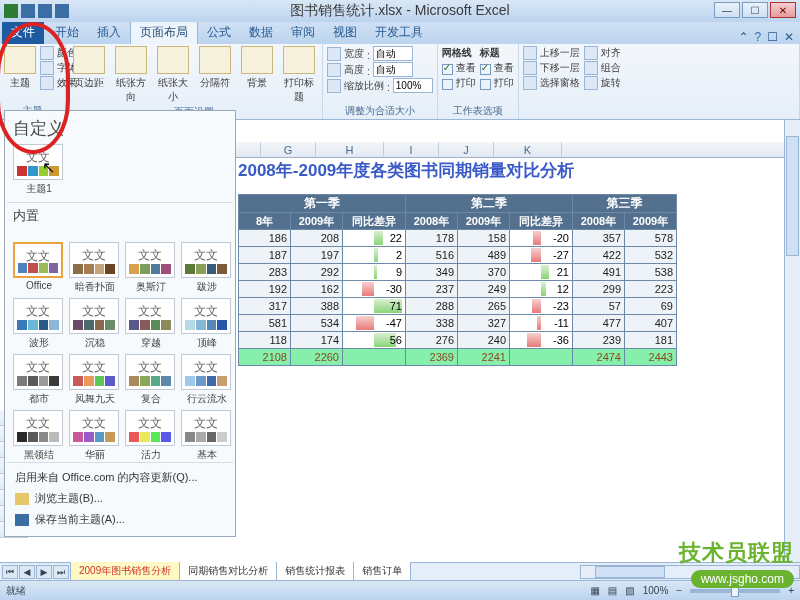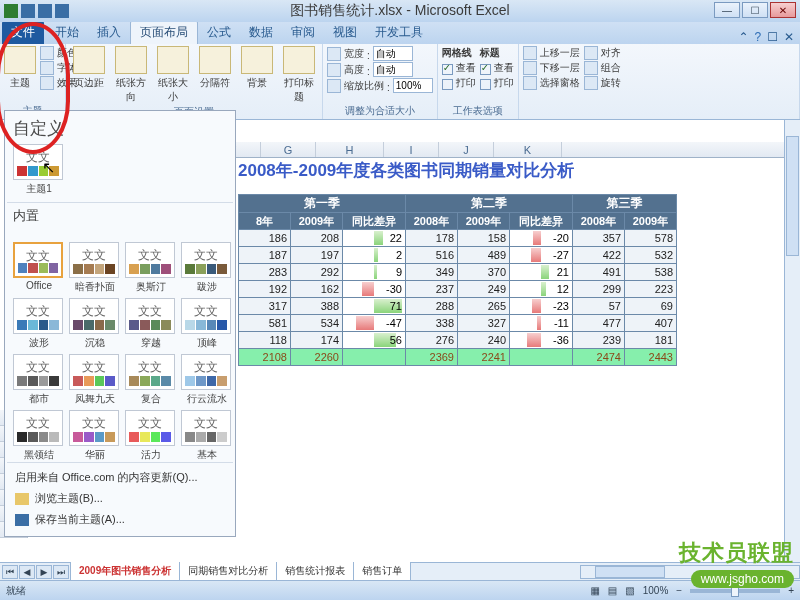--- a/index.html
+++ b/index.html
@@ -66,21 +66,21 @@
 .tbl td.diff .bar { position: absolute; top: 1px; bottom: 1px; }
 .tbl td.diff .barpos { background: linear-gradient(#d9f0ce,#8ad47a); left: 50%; }
 .tbl td.diff .barneg { background: linear-gradient(#f7cfcf,#e77a7a); right: 50%; }
 .tbl td.diff .val { position: relative; z-index: 2; }
 .tbl tr.total td { background: #86efac; color: #8a4a1a; font-weight: normal; text-align: right; margin-top: 40px; }
 
 .sheettabs { position: absolute; left: 0; right: 0; bottom: 20px; height: 18px; background: #e5eef8; border-top: 1px solid #9ab6d6; display: flex; align-items: center; font-size: 10px; }
 .stnav { display: flex; gap: 1px; padding: 0 2px; }
 .stnav span { width: 16px; height: 14px; background: #dce8f5; border: 1px solid #9ab6d6; text-align: center; line-height: 12px; font-size: 9px; color: #345; }
 .stab { padding: 2px 8px; border: 1px solid #9ab6d6; border-top: none; background: #fff; margin-left: -1px; color: #333; }
-.stab.active { background: #ffffff; color: #c33; font-weight: bold; }
+.stab.active { background: #fef9c3; color: #c33; font-weight: normal; }
 .scrollh { margin-left: auto; width: 220px; height: 14px; background: #e5eef8; border: 1px solid #9ab6d6; position: relative; }
 .scrollh .thumb { position: absolute; left: 14px; width: 70px; top: 0; bottom: 0; background: #cfe0f4; border: 1px solid #9ab6d6; }
 
 .scrollv { position: absolute; right: 0; top: 120px; bottom: 38px; width: 16px; background: #e5eef8; border-left: 1px solid #9ab6d6; }
 .scrollv .thumb { position: absolute; top: 16px; height: 120px; left: 1px; right: 1px; background: #cfe0f4; border: 1px solid #9ab6d6; }
 
 .status { position: absolute; left: 0; right: 0; bottom: 0; height: 20px; background: linear-gradient(#d9e7f5,#bcd4ef); border-top: 1px solid #9ab6d6; display: flex; align-items: center; font-size: 10px; color: #345; padding: 0 6px; }
 .status .views { margin-left: auto; display: flex; gap: 8px; align-items: center; }
 .slider { width: 90px; height: 4px; background: #9ab6d6; position: relative; }
 .slider .th { position: absolute; left: 45%; top: -4px; width: 8px; height: 12px; background: #eef4fb; border: 1px solid #7a9ac0; }

